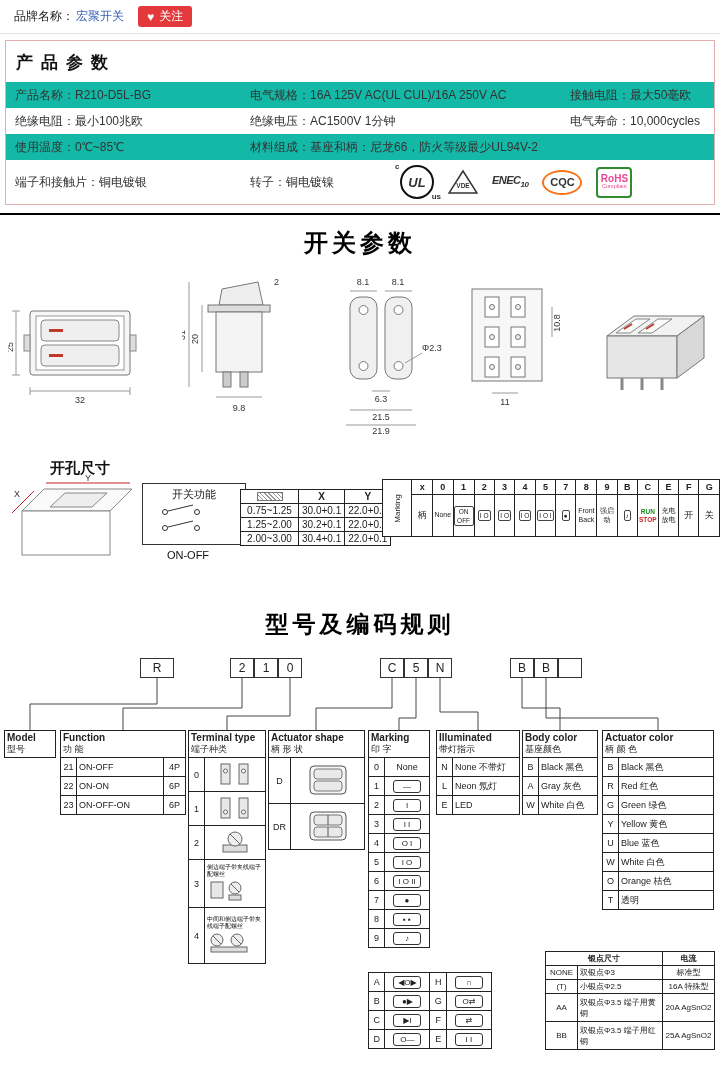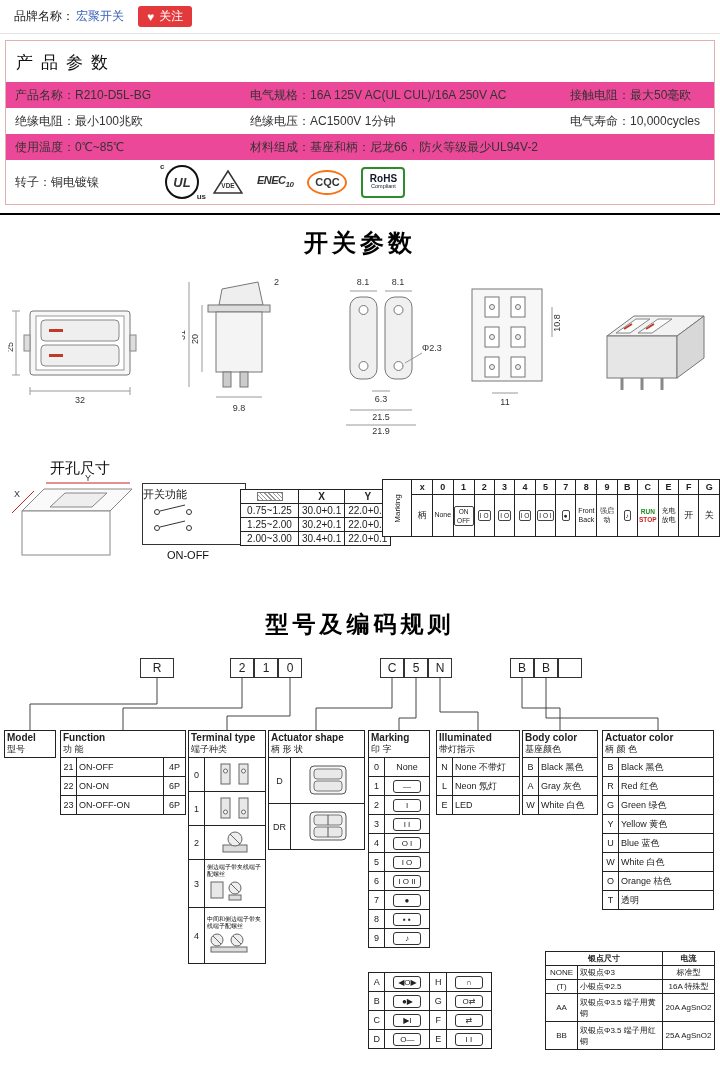--- a/index.html
+++ b/index.html
@@ -6,51 +6,51 @@
   body{width:720px;height:1066px;background:#fff;color:#222;position:relative;overflow:hidden;
        font-family:"Liberation Sans",sans-serif}
   
   .topbar{height:34px;border-bottom:1px solid #e4e4e4;display:flex;align-items:center;
           padding:0 14px;font-size:12px}
   .brand{color:#3862b5;text-decoration:none;margin-left:2px;cursor:pointer}
   .follow{margin-left:14px;background:#e4393c;color:#fff;border-radius:3px;font-size:12px;
           padding:2px 9px;display:inline-flex;gap:5px;align-items:center;cursor:pointer}
   
   .prod{margin:6px 5px 0;border:1px solid #e3b0b0}
-  .prod-title{font-weight:normal;font-size:17px;letter-spacing:8px;padding:10px 10px 8px;color:#111}
+  .prod-title{font-weight:bold;font-size:17px;letter-spacing:8px;padding:10px 10px 8px;color:#111}
   .spec-row{display:flex;font-size:12px;line-height:26px;padding:0 9px;color:#333}
-  .spec-row.alt{background:#ec4899}
+  .spec-row.alt{background:#14b8a6}
   .c1{width:235px}.c2{width:320px}.c2s{width:150px}.c3{flex:1}
   .row4{min-height:44px;align-items:center}
   .logos{flex:1;display:flex;align-items:center;gap:14px;line-height:normal;padding:2px 0}
   .ul{position:relative;width:34px;height:34px;border:2px solid #111;border-radius:50%;
       display:flex;align-items:center;justify-content:center;font-weight:bold;font-style:italic;font-size:13px}
   .ul i{position:absolute;font-size:8px;font-style:normal;font-weight:bold}
   .ul .c{top:-5px;left:-7px}.ul .us{bottom:-4px;right:-9px}
   .vde{position:relative;width:30px;height:26px;display:inline-block}
   .vde-t{position:absolute;left:50%;top:60%;transform:translate(-50%,-50%);font-size:6.5px;font-weight:bold}
   .enec{font-style:italic;font-weight:bold;font-size:11px;letter-spacing:-.5px}
   .enec sub{font-size:8px}
   .cqc{width:40px;height:25px;border:2px solid #f97316;border-radius:50%;display:inline-flex;
        align-items:center;justify-content:center;font-weight:bold;font-size:11px}
-  .rohs{width:44px;height:31px;border:2px solid #2e8b2e;border-radius:4px;color:#0f172a;
+  .rohs{width:36px;height:31px;border:2px solid #2e8b2e;border-radius:4px;color:#ec4899;
         display:inline-flex;flex-direction:column;align-items:center;justify-content:center;line-height:1}
   .rohs b{font-size:10px}.rohs small{font-size:5.5px}
   .divider{height:2px;background:#000;margin-top:8px}
   .h-sec{text-align:center;font-size:24px;font-weight:bold;letter-spacing:4px;margin:12px 0 4px;color:#000}
   
   .draw-row{position:relative;height:182px;margin-top:2px}
   .draw{position:absolute}
   svg text{font-family:"Liberation Sans",sans-serif;font-size:9px;fill:#333}
   .dimline{stroke:#999;stroke-width:1}
   
   .hole{position:relative;height:138px;margin-top:14px}
-  .hole-title{position:absolute;left:50px;top:0;font-size:15px;font-weight:normal;color:#111}
+  .hole-title{position:absolute;left:50px;top:0;font-size:15px;font-weight:bold;color:#111}
   .funcbox{position:absolute;left:142px;top:24px;width:104px;height:62px;border:1px solid #333;
-           }
+           text-align:center}
   .funcbox .ft{font-size:11px;margin-top:3px}
   .onoff{position:absolute;left:142px;top:90px;width:92px;text-align:center;font-size:11px;color:#111}
   table{border-collapse:collapse;background:#fff}
   .xyt{position:absolute;left:240px;top:30px}
   .xyt td{border:1px solid #222;font-size:10px;text-align:center;height:14px;padding:0 3px}
   .hatch{width:26px;height:9px;margin:0 auto;border:1px solid #777;
          background:repeating-linear-gradient(45deg,#999 0 1px,transparent 1px 3px)}
   .mkt{position:absolute;left:382px;top:20px}
   .mkt td{border:1px solid #222;font-size:7px;text-align:center;vertical-align:middle;padding:0;width:21px}
   .mkt .mh{font-size:9px;font-weight:bold;height:15px}
@@ -101,20 +101,21 @@
   <div class="spec-row">
     <div class="c1">绝缘电阻：最小100兆欧</div>
     <div class="c2">绝缘电压：AC1500V 1分钟</div>
     <div class="c3">电气寿命：10,000cycles</div>
   </div>
   <div class="spec-row alt">
     <div class="c1">使用温度：0℃~85℃</div>
     <div class="c3">材料组成：基座和柄：尼龙66，防火等级最少UL94V-2</div>
   </div>
   <div class="spec-row row4">
+    <div class="c1">端子和接触片：铜电镀银</div>
     <div class="c2s">转子：铜电镀镍</div>
     <div class="logos">
       <span class="ul">
         <i class="c">c</i>
         <span>UL</span>
         <i class="us">us</i>
       </span>
       <span class="vde">
         <svg width="30" height="26">
           <polygon points="15,2 29,24 1,24" fill="none" stroke="#333" stroke-width="1.5"></polygon>

